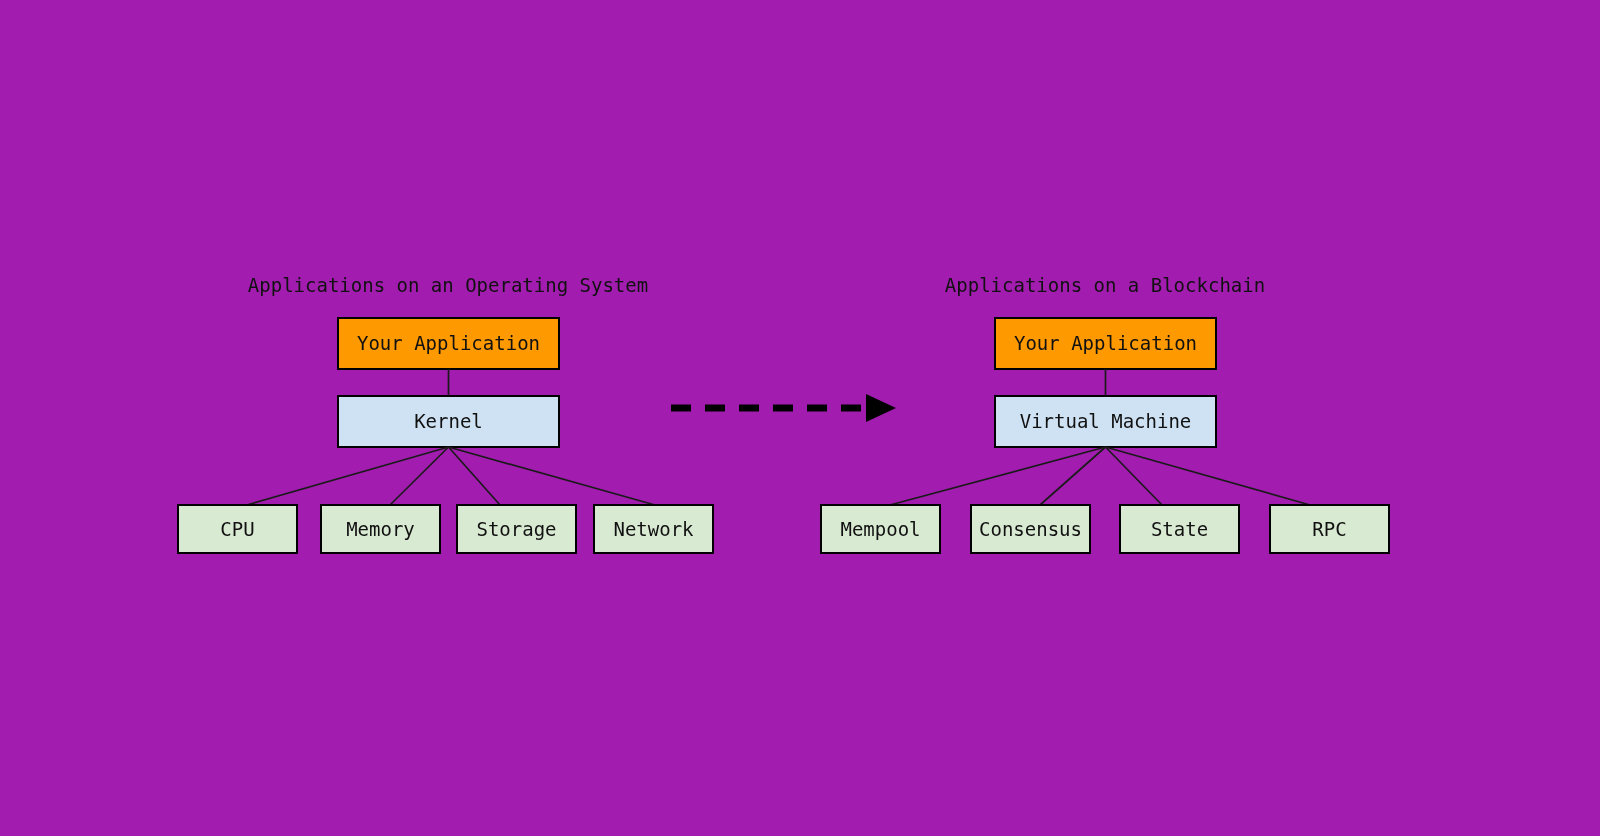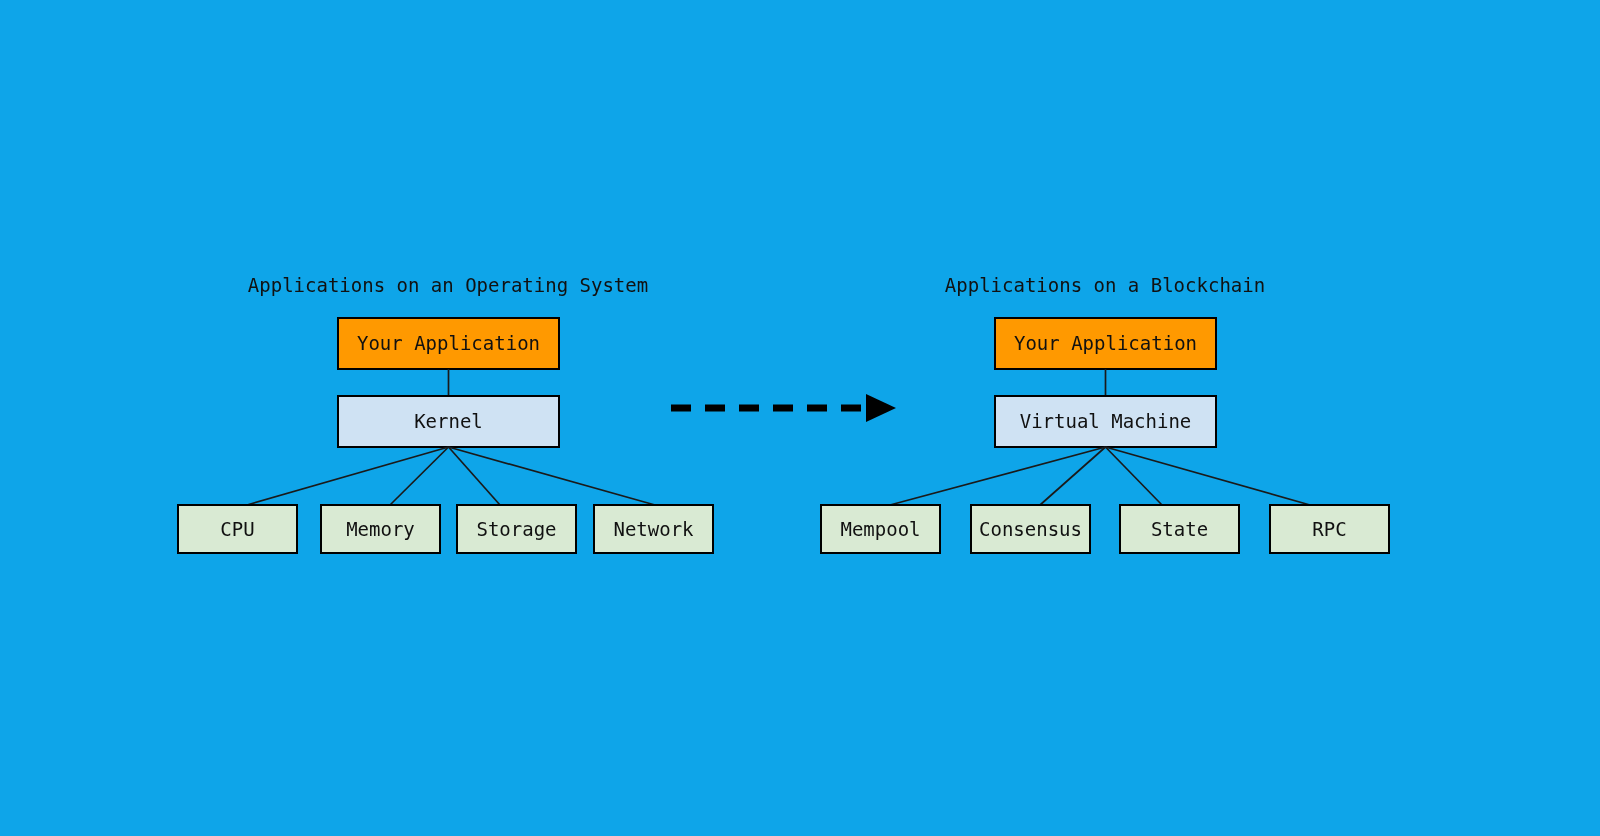--- a/index.html
+++ b/index.html
@@ -11,21 +11,21 @@
   body {
     width: 1600px;
     height: 836px;
     overflow: hidden;
     font-family: "DejaVu Sans Mono", "Liberation Mono", monospace;
   }
   #diagram-root {
     position: relative;
     width: 1600px;
     height: 836px;
-    background: #0ea5e9;
+    background: #a21caf;
   }
   svg.diagram-canvas {
     display: block;
     width: 1600px;
     height: 836px;
   }
   .panel-title {
     font-family: "DejaVu Sans Mono", "Liberation Mono", monospace;
     font-size: 19px;
     fill: #111111;

